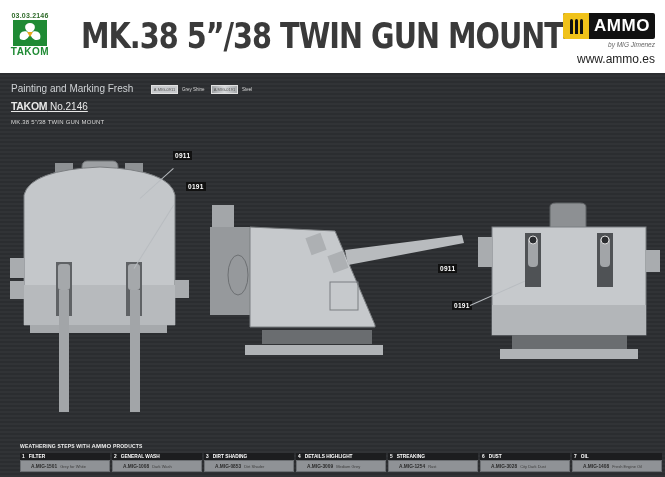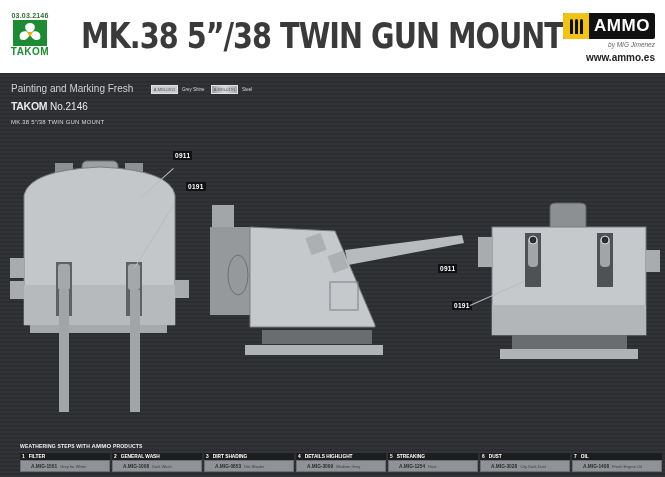--- a/index.html
+++ b/index.html
@@ -14,27 +14,27 @@
     .takom-word { font-size: 10px; font-weight: bold; color: #1f8a34; letter-spacing: 0.5px; line-height: 11px; }
 
     .main-title { position: absolute; left: 81px; top: 16px; font-family: "DejaVu Sans", sans-serif; font-weight: bold; font-size: 35px; color: #3a3a3a; letter-spacing: -1.2px; transform: scaleX(0.82); transform-origin: left top; white-space: nowrap; line-height: 40px; }
 
     .ammo-logo { position: absolute; left: 563px; top: 13px; width: 92px; }
     .ammo-badge { display: flex; height: 26px; background: #111; border-radius: 2px; }
     .ammo-bullets { width: 26px; background: #f0c21a; display: flex; align-items: center; justify-content: center; gap: 2px; border-radius: 2px 0 0 2px; }
     .ammo-bullets span { width: 3px; height: 15px; background: #111; border-radius: 2px 2px 0 0; }
     .ammo-text { flex: 1; color: #fff; font-weight: bold; font-size: 17px; line-height: 26px; text-align: center; letter-spacing: 0.5px; }
     .ammo-by { font-size: 6.5px; color: #666; text-align: right; margin-top: 2px; font-style: italic; }
-    .ammo-url { font-size: 10px; font-weight: bold; color: #222; text-align: right; margin-top: 4px; }
+    .ammo-url { font-size: 12px; font-weight: normal; color: #222; text-align: right; margin-top: 4px; }
 
     .panel { position: absolute; left: 0; top: 73px; width: 665px; height: 404px;
       background: repeating-linear-gradient(180deg, #2b2d30 0px, #2b2d30 2px, #313336 2px, #313336 4px); }
 
     .guide-title { position: absolute; left: 11px; top: 10px; font-size: 10px; color: #cfd2d5; }
-    .brand-line { position: absolute; left: 11px; top: 27px; font-size: 10px; color: #e8e8e8; }
+    .brand-line { position: absolute; left: 11px; top: 27px; font-size: 10px; color: #e8e8e8; text-decoration: underline; }
     .brand-line b { font-weight: bold; font-size: 10.5px; letter-spacing: -0.3px; }
     .subtitle { position: absolute; left: 11px; top: 46px; font-size: 6px; color: #d8d8d8; letter-spacing: 0.2px; }
 
     .swatch { position: absolute; top: 12px; display: flex; align-items: center; gap: 4px; }
     .swatch-chip { width: 27px; height: 9px; border: 1px solid #e0e0e0; font-size: 4px; color: #555; display: flex; align-items: center; justify-content: center; }
     .swatch-label { font-size: 4.5px; color: #d8d8d8; }
 
     .callout { position: absolute; background: #111; color: #fff; font-size: 6.5px; font-weight: bold; padding: 1px 2px; letter-spacing: 0.3px; }
     .leader { position: absolute; height: 1px; background: #b8bcc0; transform-origin: left center; }
 

